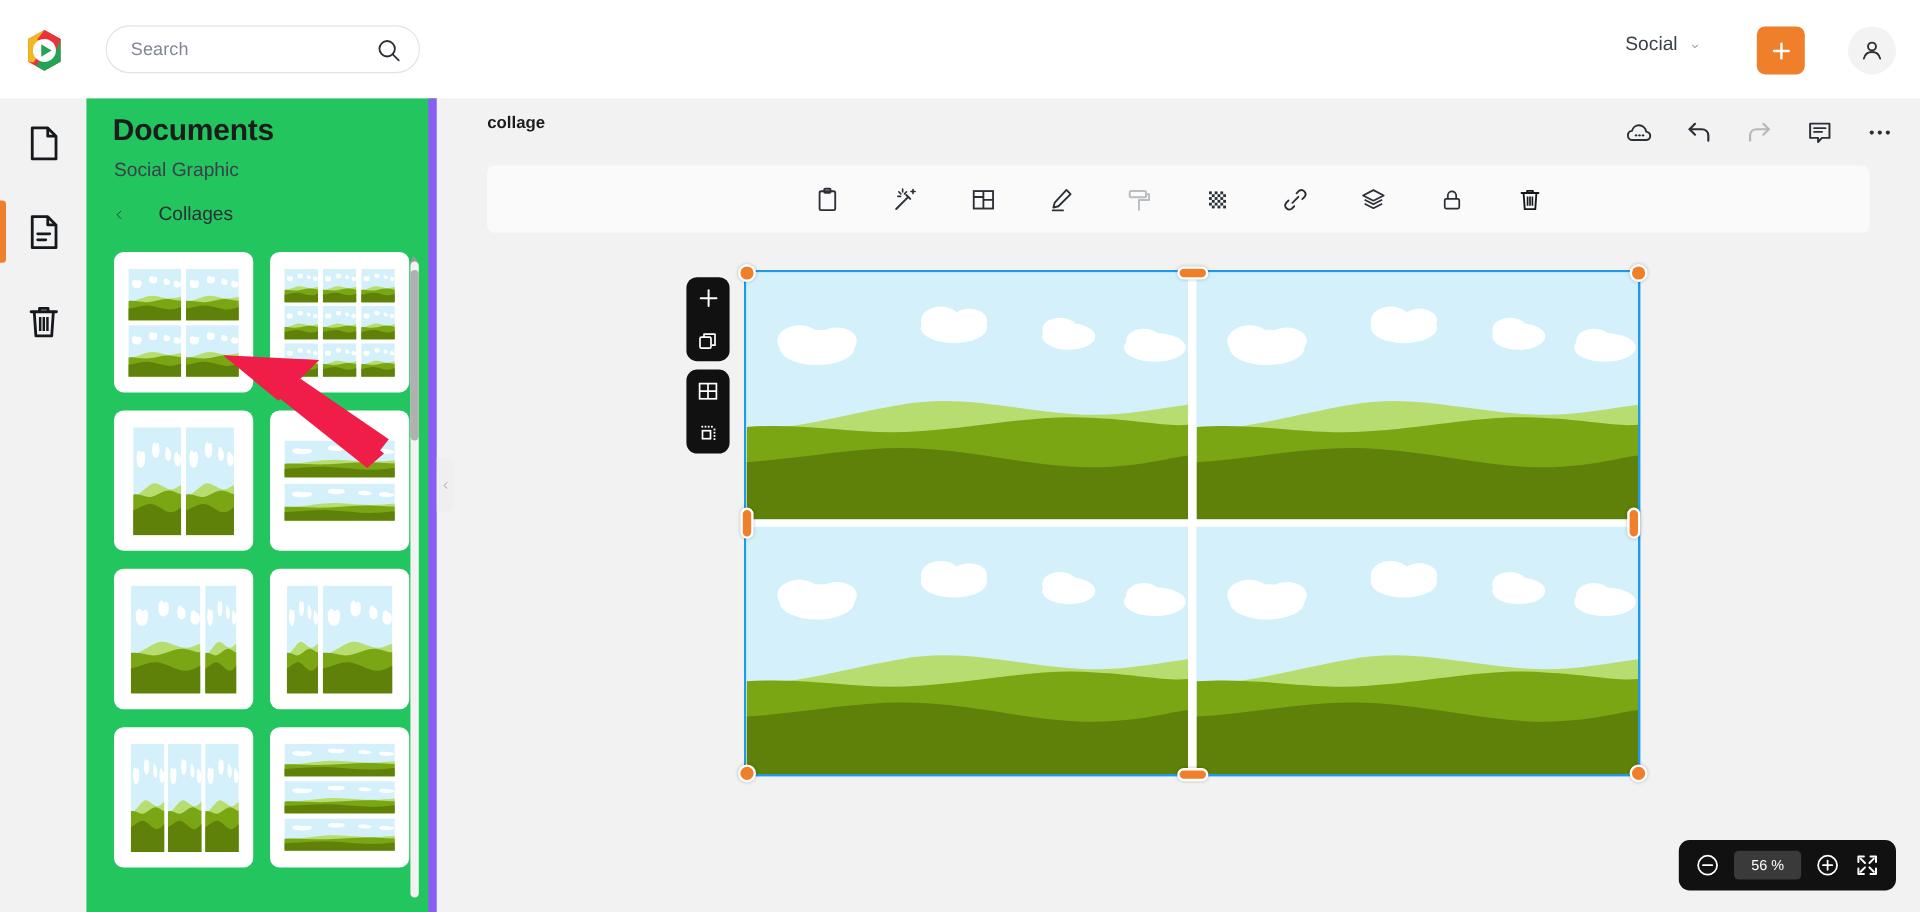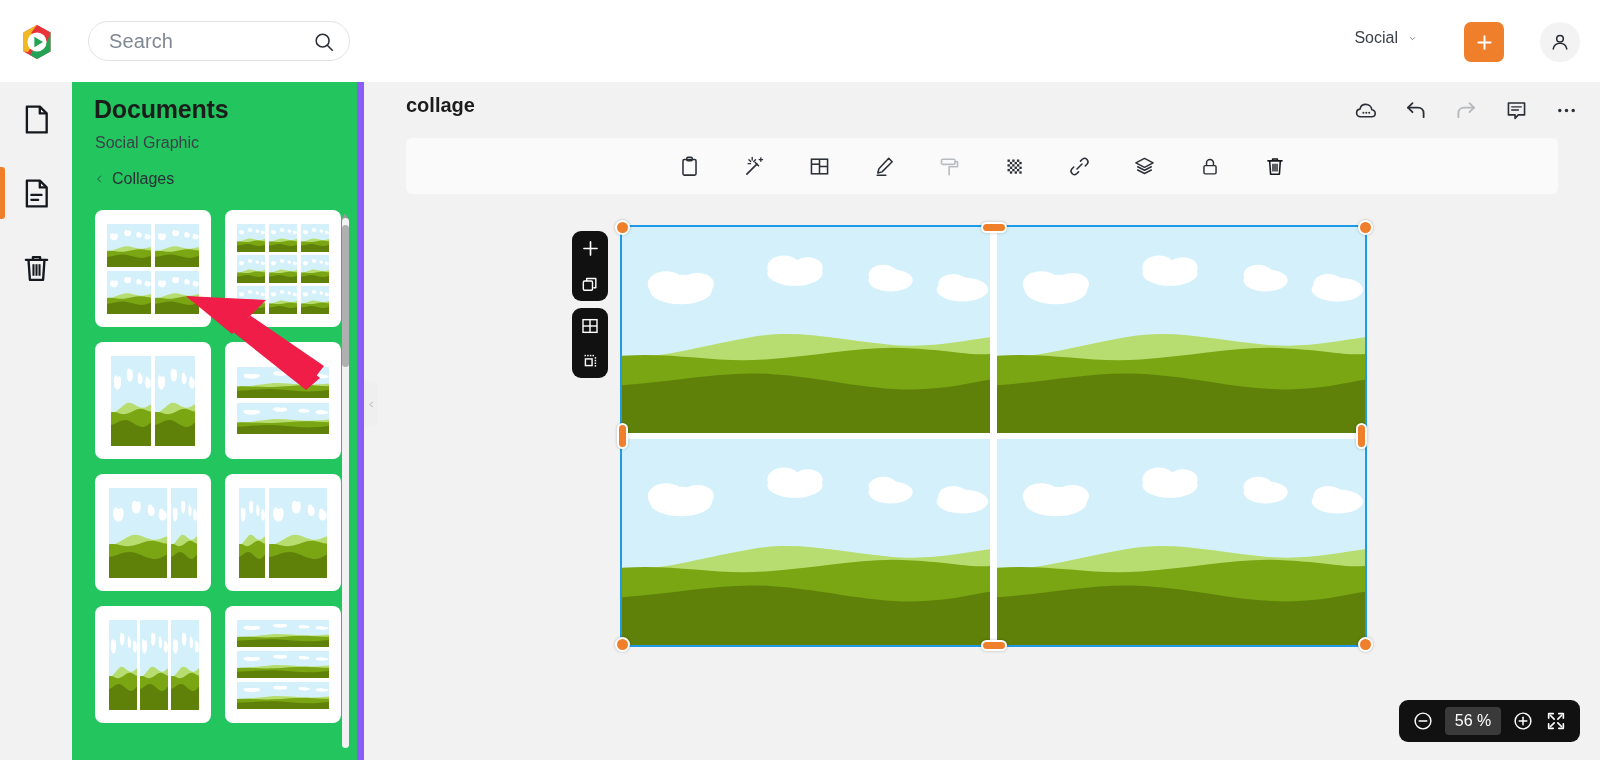--- a/index.html
+++ b/index.html
@@ -22,21 +22,21 @@
     width: 40px; height: 40px;
   }
   .search-box {
     position: absolute; left: 88px; top: 21px;
     width: 262px; height: 40px;
     border: 1px solid #e3e3e3; border-radius: 22px;
     background: #fff;
     display: flex; align-items: center;
   }
   .search-text {
-    margin-left: 20px; font-size: 20px; color: #808894;
+    margin-left: 20px; font-size: 15px; color: #808894;
     letter-spacing: .1px;
   }
   .search-icon-btn {
     position: absolute; right: 14px; top: 9px;
     width: 22px; height: 22px; cursor: pointer;
   }
   .ws-name {
     position: absolute; right: 182px; top: 29px;
     font-size: 16px; color: #3b4149;
     display: flex; align-items: center; gap: 9px;
@@ -89,21 +89,21 @@
     position: absolute; left: 22px; top: 13px;
     font-size: 25px; font-weight: bold; color: #1c1c1c;
     letter-spacing: -.2px;
   }
   .docs-sub {
     position: absolute; left: 23px; top: 52px;
     font-size: 16px; color: #3b4149;
   }
   .breadcrumb {
     position: absolute; left: 23px; top: 88px;
-    display: flex; align-items: center; gap: 8px;
+    display: flex; align-items: center; gap: 28px;
     cursor: pointer;
   }
   .bc-chev { width: 9px; height: 14px; display: block; }
   .bc-label { font-size: 16px; color: #2b2f36; }
 
   .thumbs {
     position: absolute; left: 0; top: 128px;
     width: 292px; height: 550px;
     overflow: hidden;
   }
@@ -146,21 +146,21 @@
   }
 
   
   .editor {
     position: absolute; left: 364px; top: 82px;
     width: 1236px; height: 678px;
     background: #f2f2f2;
   }
   .doc-title {
     position: absolute; left: 42px; top: 12px;
-    font-size: 20px; font-weight: bold; color: #1c1c1c;
+    font-size: 14px; font-weight: bold; color: #1c1c1c;
   }
   .editor-actions {
     position: absolute; right: 22px; top: 16px;
     display: flex; align-items: center; gap: 26px;
   }
   .act-btn {
     width: 24px; height: 24px; cursor: pointer;
     display: flex; align-items: center; justify-content: center;
   }
 
@@ -240,21 +240,21 @@
     position: absolute; right: 20px; bottom: 18px;
     height: 42px; background: #111111;
     border-radius: 9px;
     display: flex; align-items: center;
     padding: 0 13px; gap: 11px;
     z-index: 14;
   }
   .zoom-btn { width: 22px; height: 22px; cursor: pointer; }
   .zoom-val {
     background: #3a3a3a; border-radius: 4px;
-    color: #ffffff; font-size: 16px;
+    color: #ffffff; font-size: 12px;
     padding: 5px 9px; min-width: 56px;
     text-align: center; cursor: pointer;
   }
 
   
   .red-arrow {
     position: absolute; left: 180px; top: 280px;
     width: 160px; height: 110px;
     z-index: 20; pointer-events: none;
   }

